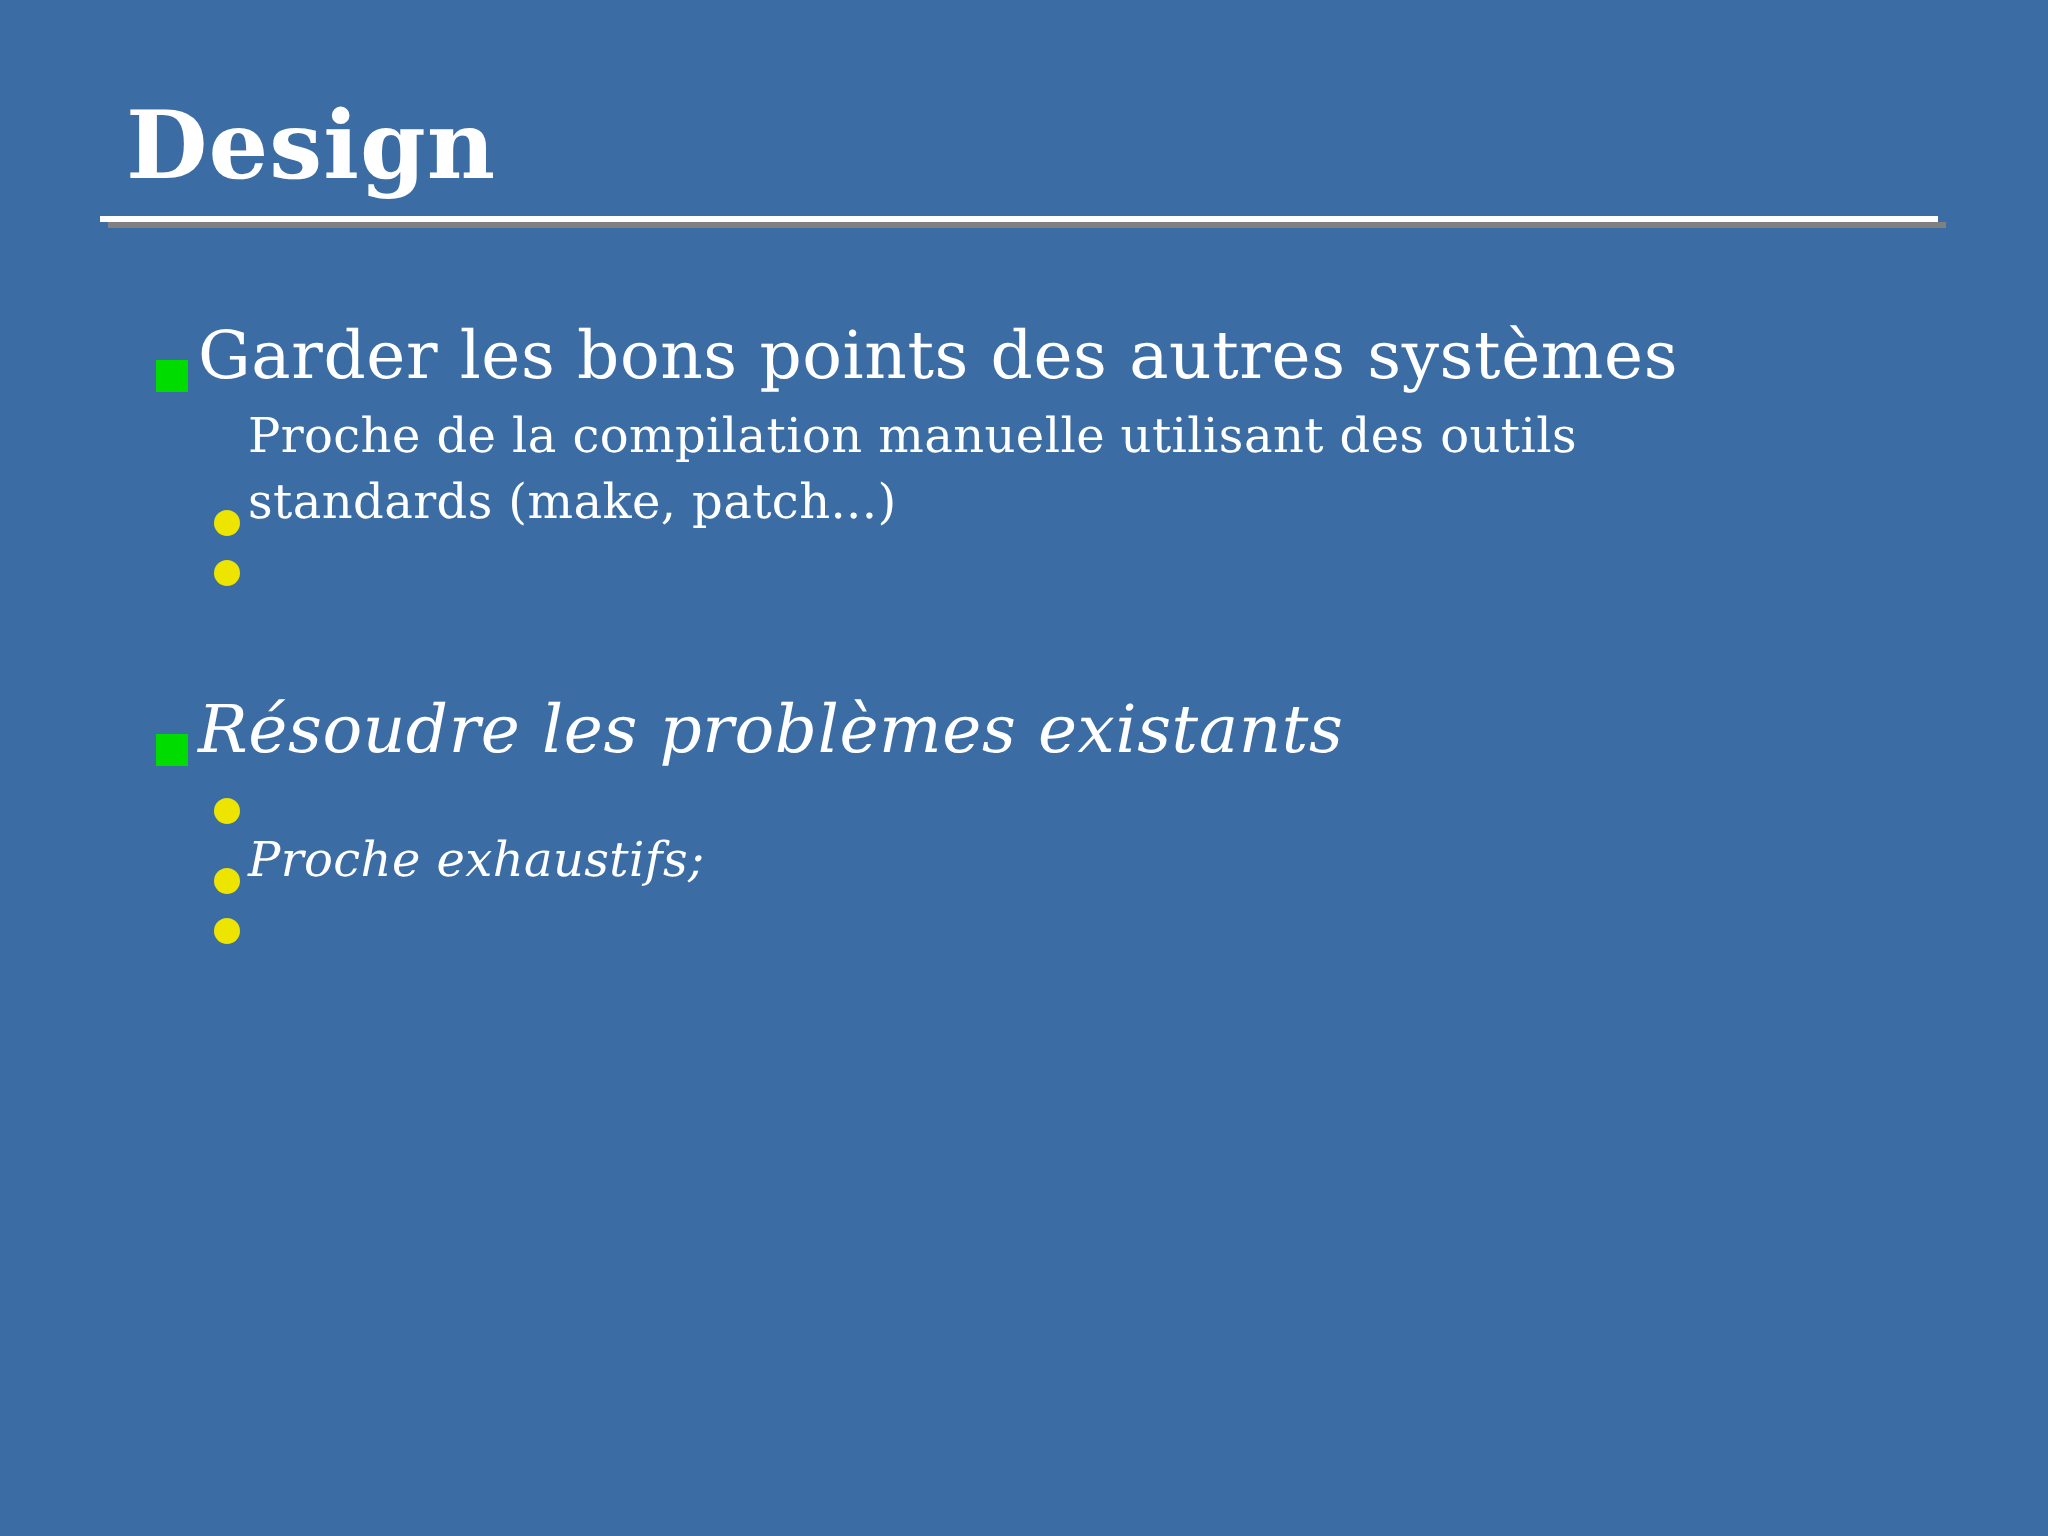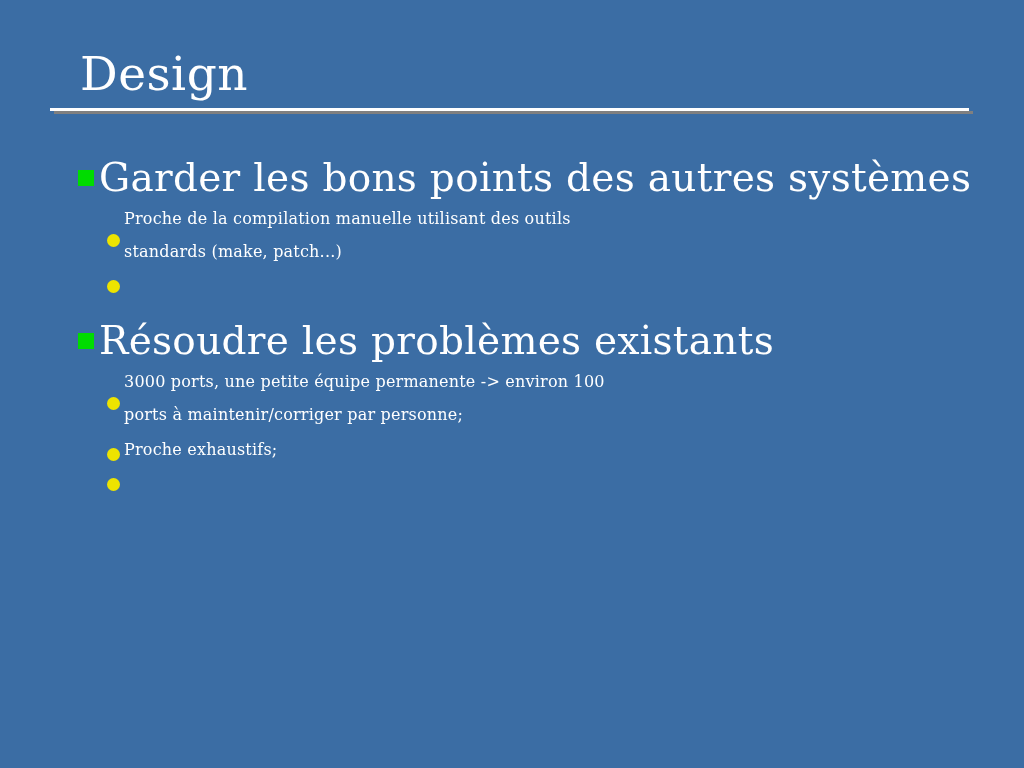--- a/index.html
+++ b/index.html
@@ -5,57 +5,57 @@
   * { margin: 0; padding: 0; box-sizing: border-box; }
   html, body { width: 1024px; height: 768px; overflow: hidden; }
   .slide {
     position: relative;
     width: 1024px;
     height: 768px;
     font-family: "DejaVu Serif", serif;
   }
   .slide-title {
     position: absolute;
-    left: 80px;
+    left: 63px;
     top: 48px;
     font-size: 47px;
-    font-weight: normal;
+    font-weight: bold;
     letter-spacing: 0.5px;
     line-height: 1.1;
     text-align: center;
   }
   .title-rule { position: absolute; left: 50px; top: 108px; width: 925px; height: 8px; }
   .rule-white { position: absolute; left: 0; top: 0; width: 919px; height: 3px; }
   .rule-shadow { position: absolute; left: 4px; top: 3px; width: 919px; height: 3px; }
   .content {
     position: absolute;
     left: 78px;
     top: 160px;
     right: 30px;
   }
-  .group + .group { margin-top: 30px; }
+  .group + .group { margin-top: 54px; font-style: italic; }
   .h-row {
     display: flex;
-    align-items: flex-start;
-    font-size: 39px;
+    align-items: flex-end;
+    font-size: 33px;
     line-height: 36px;
     margin-bottom: 6px;
   }
   .sq-bullet {
     flex: none;
     width: 16px;
     height: 16px;
     margin: 10px 5px 0 0;
   }
   .h-text { letter-spacing: 0.3px; }
   .s-row {
     display: flex;
-    align-items: center;
+    align-items: flex-end;
     padding-left: 29px;
-    font-size: 16px;
+    font-size: 24px;
     line-height: 33px;
     margin-bottom: 2px;
   }
   .dot-bullet {
     flex: none;
     width: 13px;
     height: 13px;
     border-radius: 50%;
     margin: 10px 4px 0 0;
   }
@@ -90,22 +90,20 @@
       </div>
     </div>
 
     <div class="group">
       <div class="h-row">
         <span class="sq-bullet" style="background: rgb(0, 220, 0);"></span>
         <span class="h-text">Résoudre les problèmes existants</span>
       </div>
       <div class="s-row">
         <span class="dot-bullet" style="background: rgb(237, 228, 0);"></span>
-        <span class="s-text">3000 ports, une petite équipe permanente -&gt; environ 100
-ports à maintenir/corriger par personne;</span>
       </div>
       <div class="s-row">
         <span class="dot-bullet" style="background: rgb(237, 228, 0);"></span>
         <span class="s-text">Proche exhaustifs;</span>
       </div>
       <div class="s-row">
         <span class="dot-bullet" style="background: rgb(237, 228, 0);"></span>
       </div>
     </div>
 

